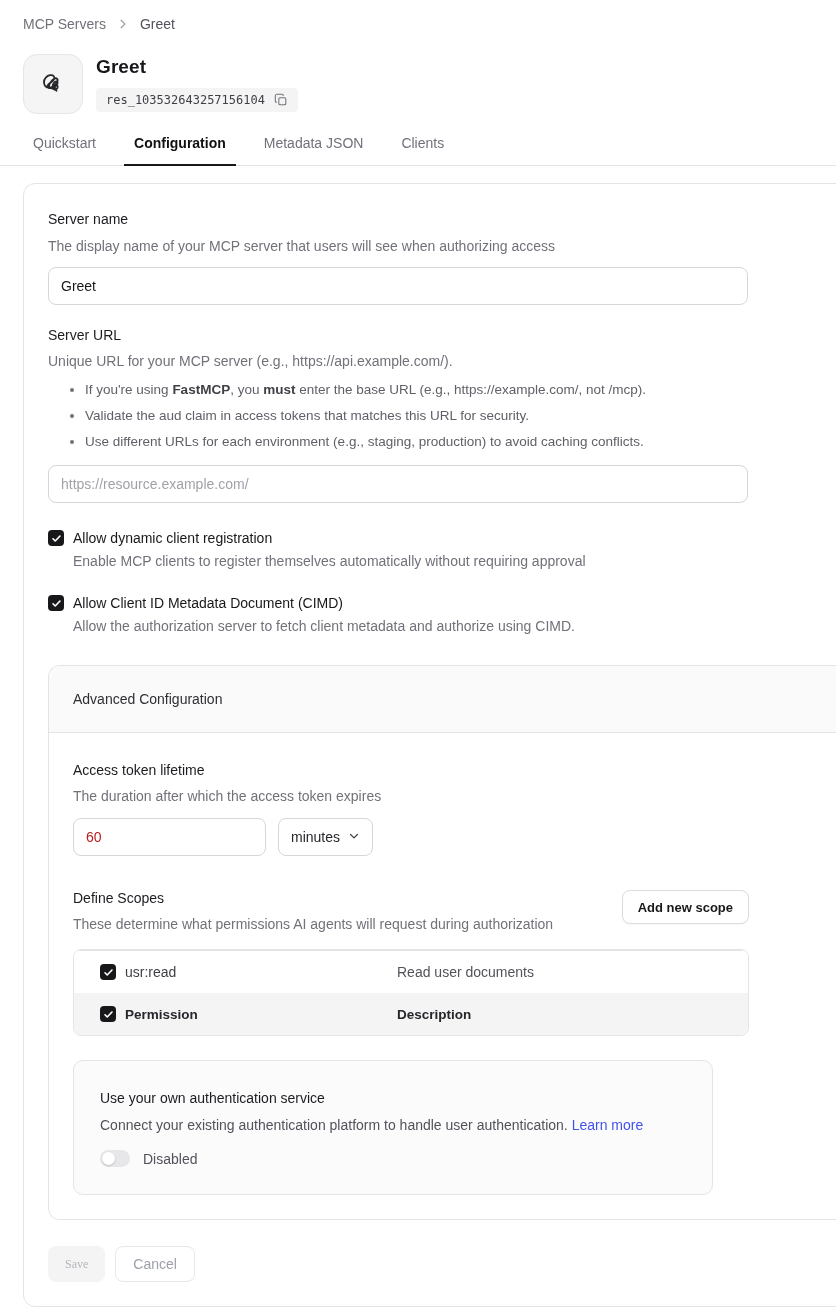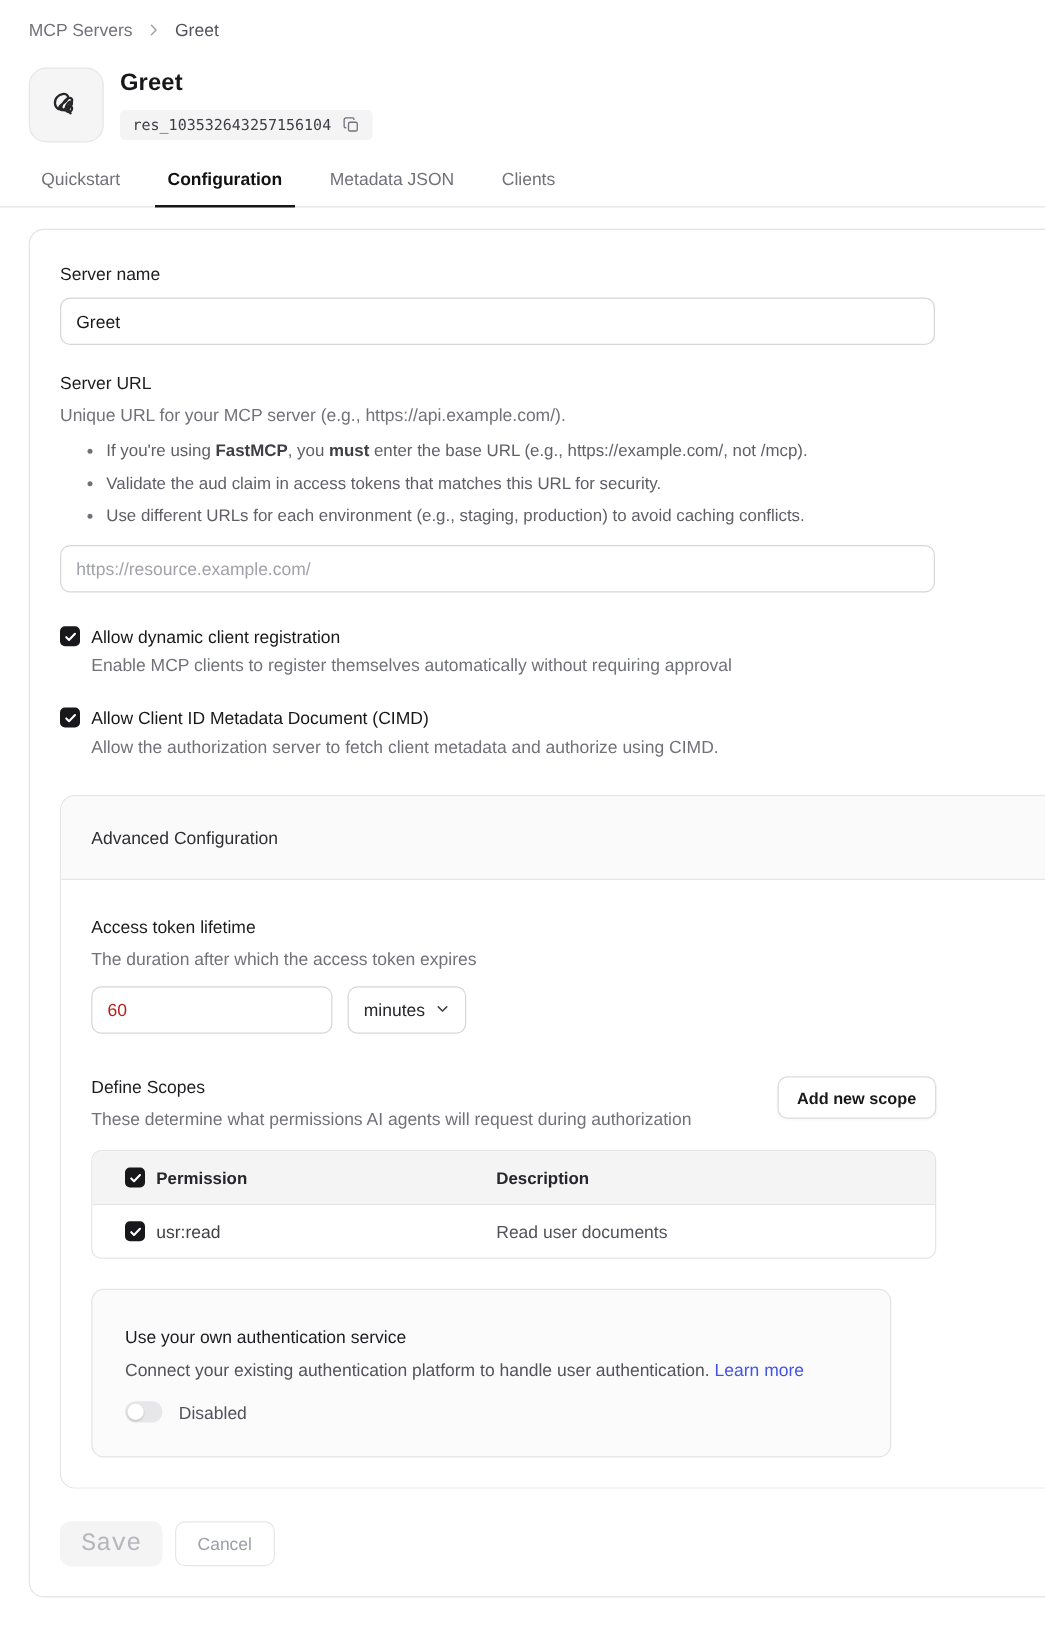--- a/index.html
+++ b/index.html
@@ -127,22 +127,22 @@
   }
   .toggle-knob {
     position: absolute; left: 2px; top: 2px; width: 13px; height: 13px;
     border-radius: 50%; background: #fff; box-shadow: 0 1px 2px rgba(0,0,0,.18);
   }
   .toggle-label { font-size: 14px; color: #52525b; }
 
   .actions-row { display: flex; gap: 10px; margin-top: 26px; }
   .save-btn {
     height: 36px; padding: 0 17px; border: none; border-radius: 8px;
-    background: #f4f4f5; color: #b6b6bd; font-size: 20px; font-weight: 500;
-    font-family: Liberation Mono, monospace;
+    background: #f4f4f5; color: #b6b6bd; font-size: 12px; font-weight: 500;
+    font-family: Liberation Serif, serif;
   }
   .cancel-btn {
     height: 36px; padding: 0 17px; border: 1px solid #e7e7ea; border-radius: 8px;
     background: #fff; color: #9da0a8; font-size: 14px; font-weight: 500;
     font-family: "Liberation Sans", sans-serif; cursor: pointer;
   }
 </style>
 </head>
 <body>
 
@@ -182,20 +182,21 @@
   <div class="tab">Quickstart</div>
   <div class="tab active">Configuration</div>
   <div class="tab">Metadata JSON</div>
   <div class="tab">Clients</div>
 </div>
 
 <section class="main-card">
 
   <div class="field-col">
     <div class="field-label">Server name</div>
+    <div class="field-desc">The display name of your MCP server that users will see when authorizing access</div>
     <input class="text-input" type="text" value="Greet" style="">
   </div>
 
   <div class="field-col section">
     <div class="field-label">Server URL</div>
     <div class="field-desc" style="margin-top:8px;">Unique URL for your MCP server (e.g., https://api.example.com/).</div>
     <ul class="bullets">
       <li><span>If you're using </span><b>FastMCP</b><span>, you </span><b>must</b><span> enter the base URL (e.g., https://example.com/, not /mcp).</span></li>
       <li>Validate the aud claim in access tokens that matches this URL for security.</li>
       <li>Use different URLs for each environment (e.g., staging, production) to avoid caching conflicts.</li>
@@ -249,42 +250,42 @@
 
       <div class="scopes-header">
         <div>
           <div class="field-label">Define Scopes</div>
           <div class="field-desc" style="margin-top:8px;">These determine what permissions AI agents will request during authorization</div>
         </div>
         <button class="add-scope-btn">Add new scope</button>
       </div>
 
       <div class="scopes-table">
+        <div class="t-row t-body">
+          <div class="cell-1">
+            <span class="checkbox">
+              <svg width="11" height="11" viewBox="0 0 12 12" fill="none">
+                  <path d="M2.2 6.3l2.4 2.4 5.2-5.4" stroke="#fff" stroke-width="1.8" stroke-linecap="round" stroke-linejoin="round"></path>
+                </svg>
+            </span>
+            <span>usr:read</span>
+          </div>
+          <div class="cell-2">Read user documents</div>
+        </div>
         <div class="t-row t-head">
           <div class="cell-1">
             <span class="checkbox">
               <svg width="11" height="11" viewBox="0 0 12 12" fill="none">
                   <path d="M2.2 6.3l2.4 2.4 5.2-5.4" stroke="#fff" stroke-width="1.8" stroke-linecap="round" stroke-linejoin="round"></path>
                 </svg>
             </span>
             <span>Permission</span>
           </div>
           <div class="cell-2">Description</div>
         </div>
-        <div class="t-row t-body">
-          <div class="cell-1">
-            <span class="checkbox">
-              <svg width="11" height="11" viewBox="0 0 12 12" fill="none">
-                  <path d="M2.2 6.3l2.4 2.4 5.2-5.4" stroke="#fff" stroke-width="1.8" stroke-linecap="round" stroke-linejoin="round"></path>
-                </svg>
-            </span>
-            <span>usr:read</span>
-          </div>
-          <div class="cell-2">Read user documents</div>
-        </div>
       </div>
 
       <div class="auth-card">
         <div class="auth-title">Use your own authentication service</div>
         <div class="auth-desc">
           <span>Connect your existing authentication platform to handle user authentication.</span>
           <a class="auth-link">Learn more</a>
         </div>
         <div class="toggle-row">
           <div class="toggle">

